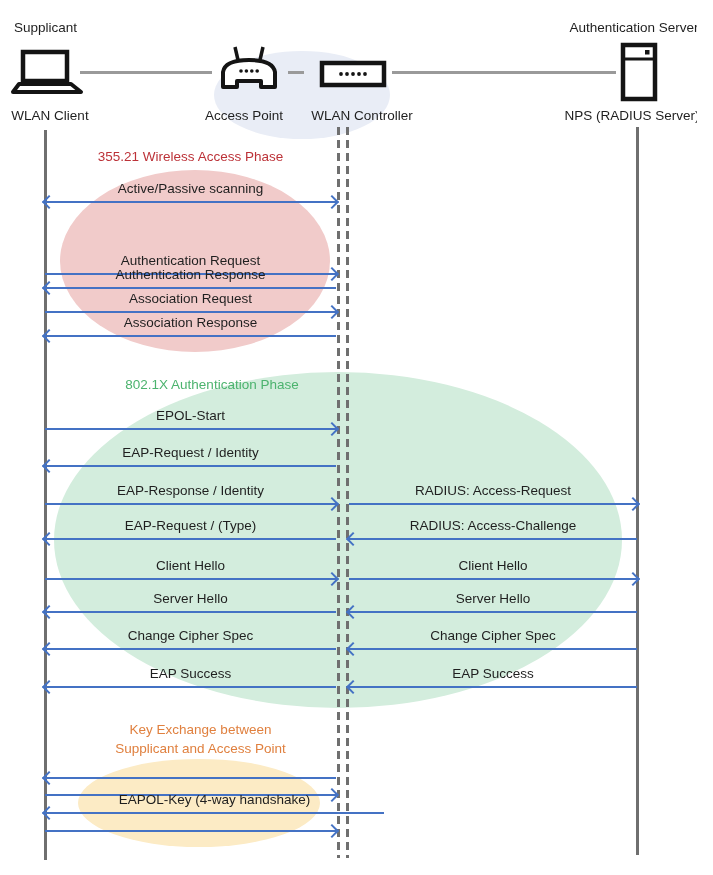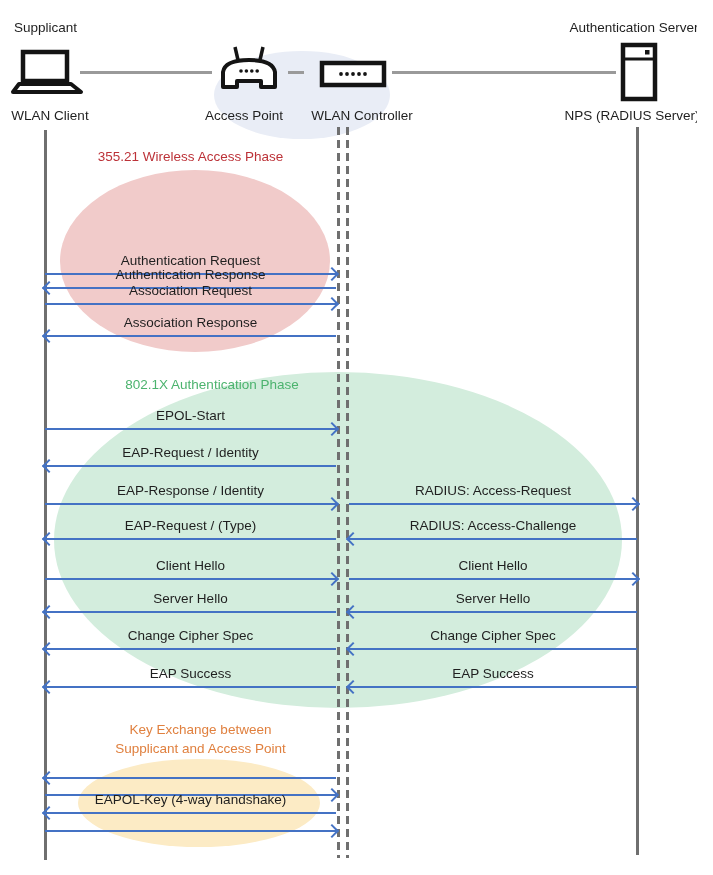--- a/index.html
+++ b/index.html
@@ -105,29 +105,33 @@
   <div class="dashline" style="left:346px;top:127px;height:731px;"></div>
   <div class="lifeline" style="left:636px;top:127px;height:728px;"></div>
 
   <div class="phase-title t-p1" style="left:45px;width:291px;top:147px;">355.21 Wireless Access Phase</div>
   <div class="phase-title t-p2" style="left:62px;width:300px;top:375px;">802.1X Authentication Phase</div>
   <div class="phase-title t-p3" style="left:58px;width:285px;top:720px;">
     <div>Key Exchange between</div>
     <div>Supplicant and Access Point</div>
   </div>
 
+  <div class="msg lane-left dir-both" style="top:178px;">
+    <div class="lbl">Active/Passive scanning</div>
+    <div class="ln"></div>
+  </div>
   <div class="msg lane-left dir-right" style="top:214px;margin-top:36px;">
     <div class="lbl">Authentication Request</div>
     <div class="ln"></div>
   </div>
   <div class="msg lane-left dir-left" style="top:243px;margin-top:21px;">
     <div class="lbl">Authentication Response</div>
     <div class="ln"></div>
   </div>
-  <div class="msg lane-left dir-right" style="top:280px;text-decoration:underline;">
+  <div class="msg lane-left dir-right" style="top:288px;text-decoration:underline;">
     <div class="lbl">Association Request</div>
     <div class="ln"></div>
   </div>
   <div class="msg lane-left dir-left" style="top:312px;">
     <div class="lbl">Association Response</div>
     <div class="ln"></div>
   </div>
 
   <div class="msg lane-left dir-right" style="top:405px;">
     <div class="lbl">EPOL-Start</div>
@@ -185,21 +189,21 @@
     <div class="lbl">EAP Success</div>
     <div class="ln"></div>
   </div>
 
   <div class="msg lane-left dir-left" style="top:754px;">
     <div class="ln"></div>
   </div>
   <div class="msg lane-left dir-right" style="top:771px;">
     <div class="ln"></div>
   </div>
-  <div class="msg lane-left dir-left" style="top:789px;">
+  <div class="msg lane-left dir-left" style="top:789px;padding-left:48px;">
     <div class="lbl">EAPOL-Key (4-way handshake)</div>
     <div class="ln"></div>
   </div>
   <div class="msg lane-left dir-right" style="top:807px;">
     <div class="ln"></div>
   </div>
 
 </div>
 
 </body></html>

